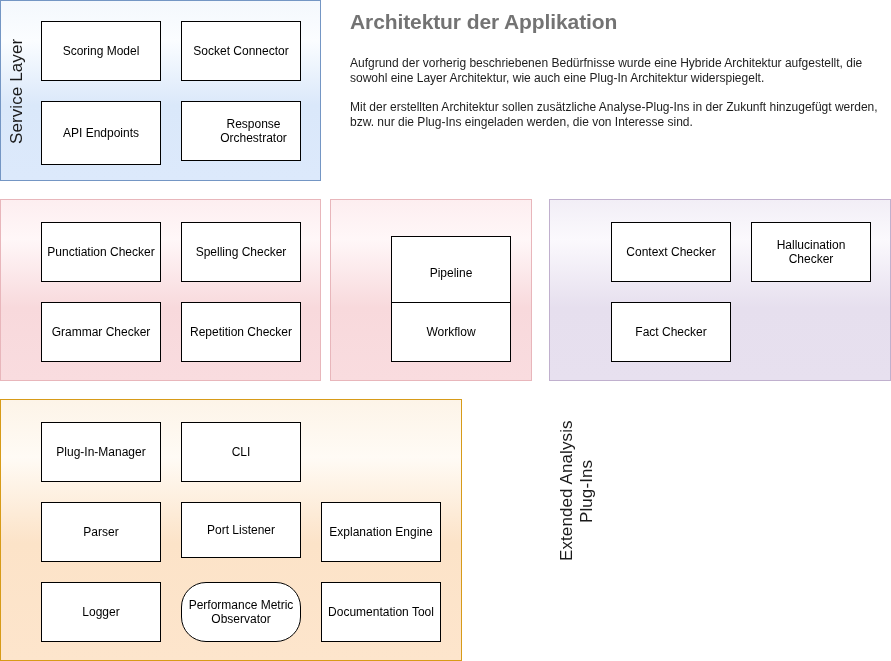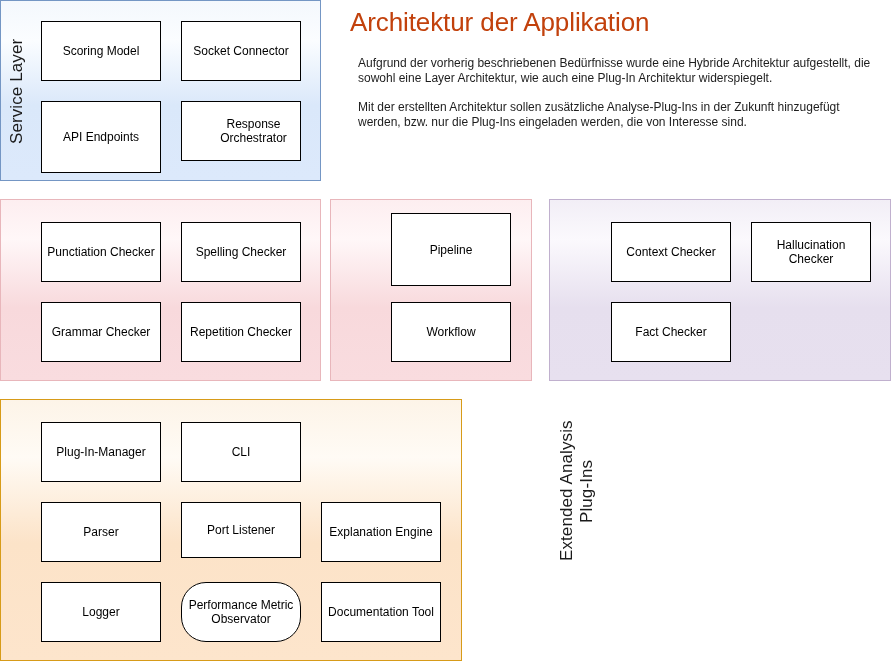--- a/index.html
+++ b/index.html
@@ -112,61 +112,61 @@
   }
 
   
   .doc {
     position: absolute;
     left: 350px;
     top: 0px;
     width: 535px;
   }
   .doc-title {
-    font-size: 26px;
-    font-weight: normal;
+    font-size: 21px;
+    font-weight: bold;
     line-height: 28px;
-    color: #c2410c;
+    color: #737373;
     margin: 8px 0 0 0;
     letter-spacing: -0.1px;
   }
   .doc-para {
     font-size: 12px;
     line-height: 14.5px;
     color: #1d1d1d;
-    margin: 8px;
+    margin: 0;
   }
   .doc-para-1 { margin-top: 20px; }
   .doc-para-2 { margin-top: 15px; }
 </style>
 </head>
 <body>
 
 <div class="layer layer-service">
   <div class="layer-title lt-service">Service Layer</div>
 
   <div class="node" style="left:40px; top:20px; width:120px; height:60px;">Scoring Model</div>
   <div class="node" style="left:180px; top:20px; width:120px; height:60px;">Socket Connector</div>
-  <div class="node" style="left:40px; top:100px; width:120px; height:72px;">API Endpoints</div>
+  <div class="node" style="left:40px; top:100px; width:120px; height:64px;">API Endpoints</div>
   <div class="node" style="left:180px; top:100px; width:120px; height:60px;padding-left:28px;">Response Orchestrator</div>
 </div>
 
 <div class="layer layer-core-analysis">
   <div class="layer-title lt-core-analysis">Core Analysis</div>
 
   <div class="node" style="left:40px; top:22px; width:120px; height:60px;">Punctiation Checker</div>
   <div class="node" style="left:180px; top:22px; width:120px; height:60px;">Spelling Checker</div>
   <div class="node" style="left:40px; top:102px; width:120px; height:60px;">Grammar Checker</div>
   <div class="node" style="left:180px; top:102px; width:120px; height:60px;">Repetition Checker</div>
 </div>
 
 <div class="layer layer-orchestrator">
   <div class="layer-title two-line lt-orchestrator">Analysis Orchestrator</div>
 
-  <div class="node" style="left:60px; top:13px; width:120px; height:73px;">Pipeline</div>
+  <div class="node" style="left:60px; top:36px; width:120px; height:73px;">Pipeline</div>
   <div class="node" style="left:60px; top:102px; width:120px; height:60px;">Workflow</div>
 </div>
 
 <div class="layer layer-extended">
   <div class="layer-title two-line lt-extended">Extended Analysis Plug-Ins</div>
 
   <div class="node" style="left:61px; top:22px; width:120px; height:60px;">Context Checker</div>
   <div class="node" style="left:201px; top:22px; width:120px; height:60px;">Hallucination Checker</div>
   <div class="node" style="left:61px; top:102px; width:120px; height:60px;">Fact Checker</div>
 </div>

